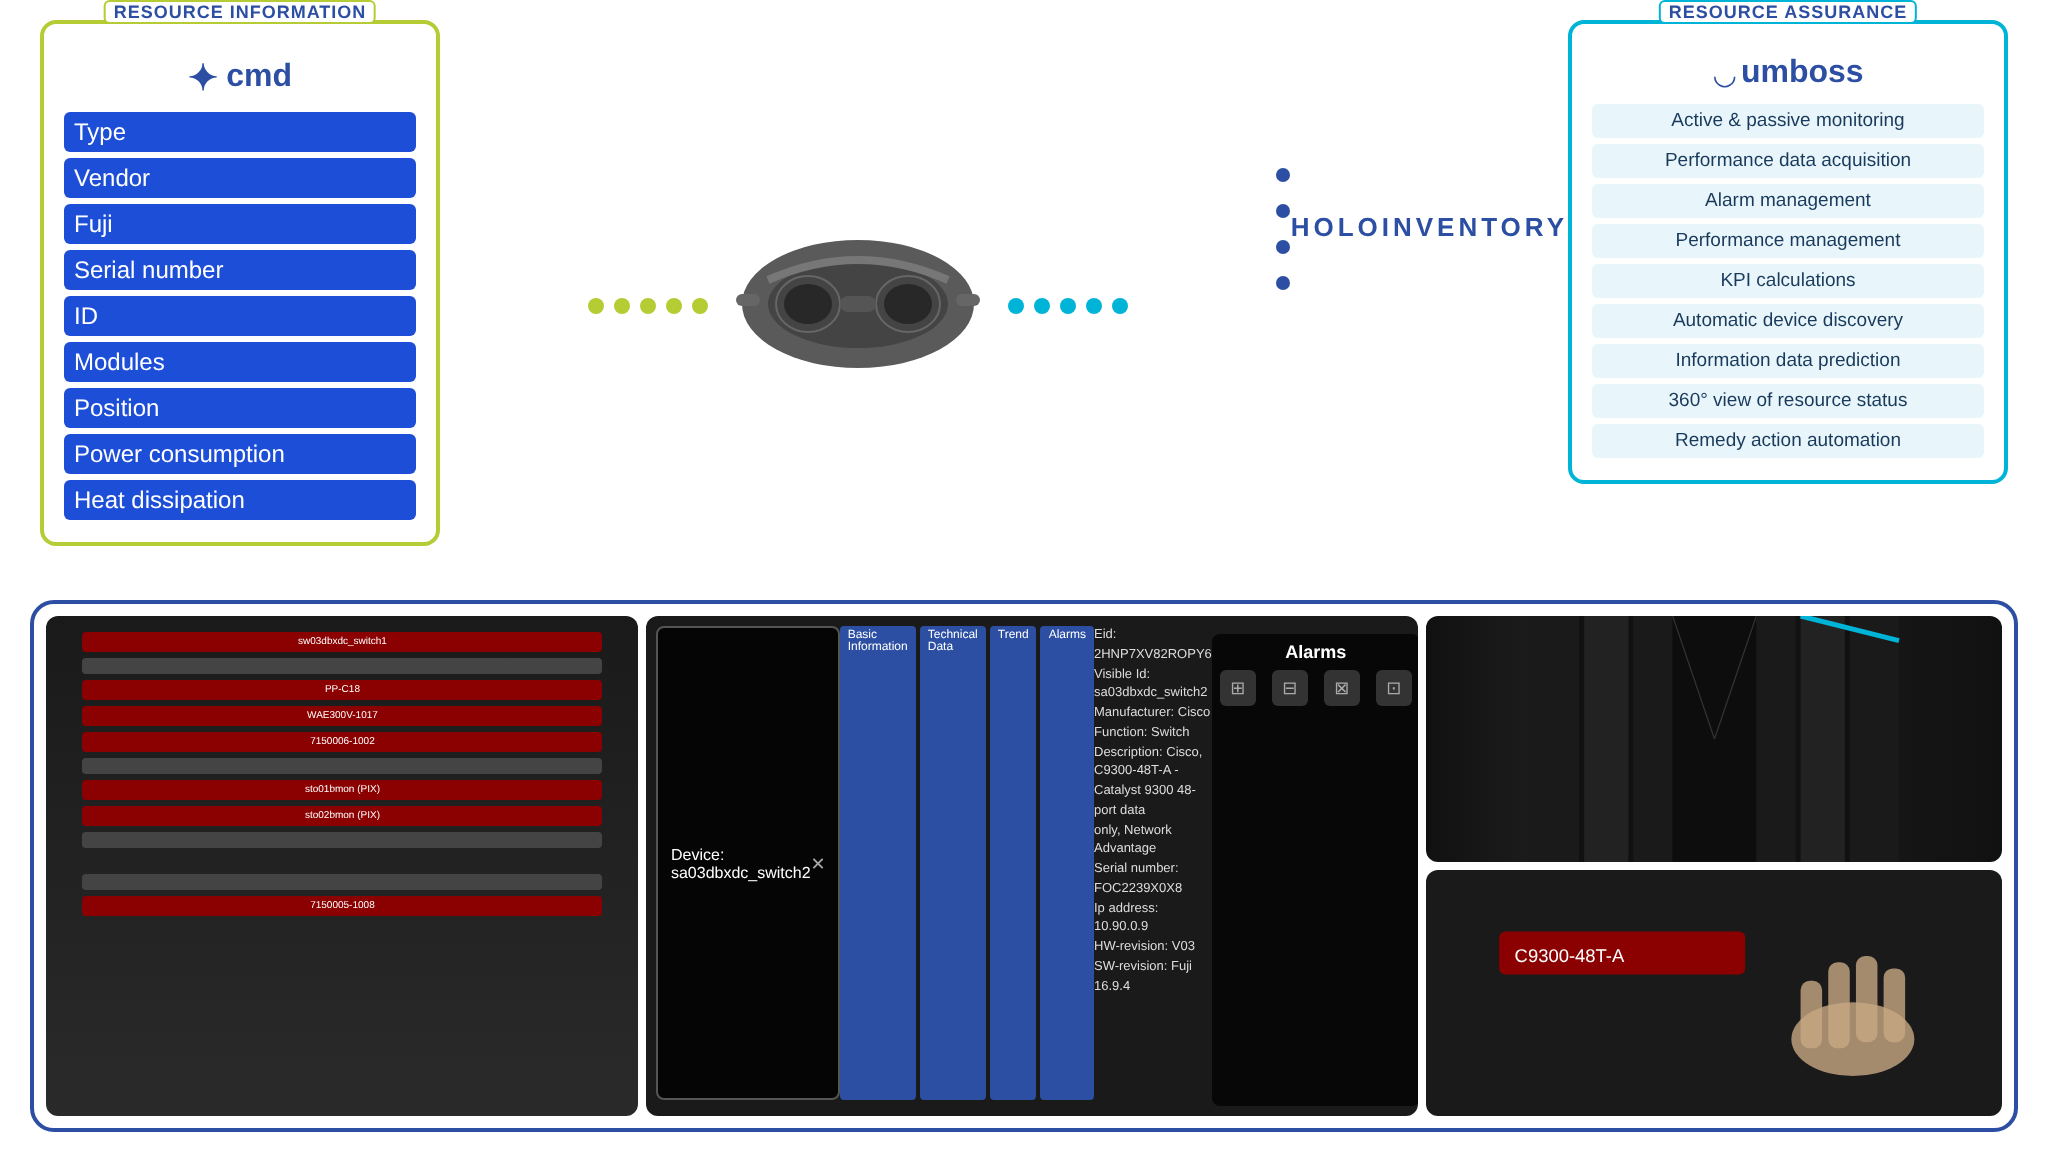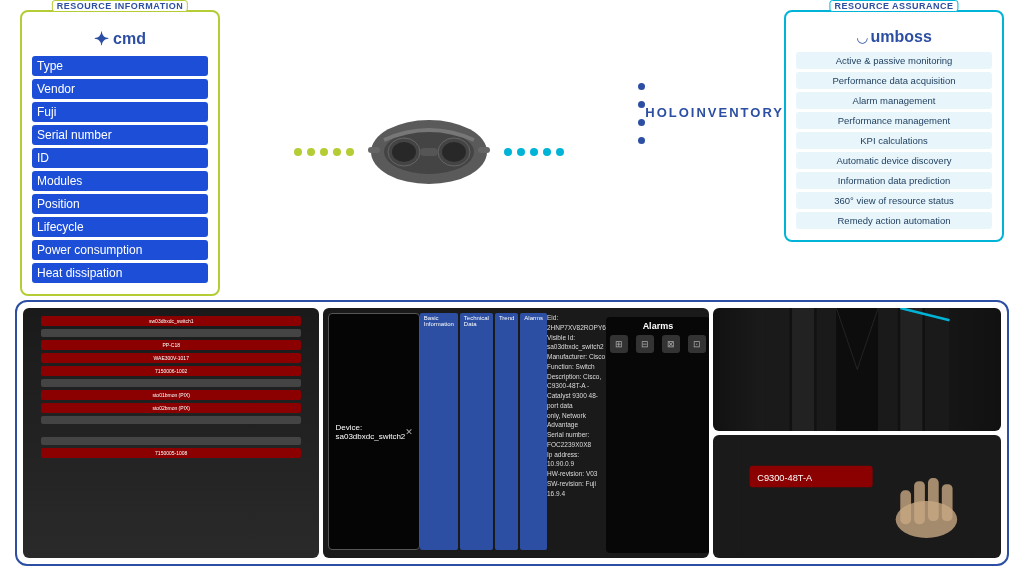--- a/index.html
+++ b/index.html
@@ -404,21 +404,20 @@
         <span class="cmd-icon">✦</span>
         <span class="cmd-text">cmd</span>
       </div>
       <div class="info-item">Type</div>
       <div class="info-item">Vendor</div>
       <div class="info-item">Fuji</div>
       <div class="info-item">Serial number</div>
       <div class="info-item">ID</div>
       <div class="info-item">Modules</div>
       <div class="info-item">Position</div>
-      <div class="info-item">Lifecycle</div>
       <div class="info-item">Power consumption</div>
       <div class="info-item">Heat dissipation</div>
     </div>
 
     <div class="center-area">
 
       <div style="display:flex; align-items:center; width:100%; margin-top: 85px; position:relative;">
 
         <div class="dot-line-left">
           <div class="dot-green"></div>

